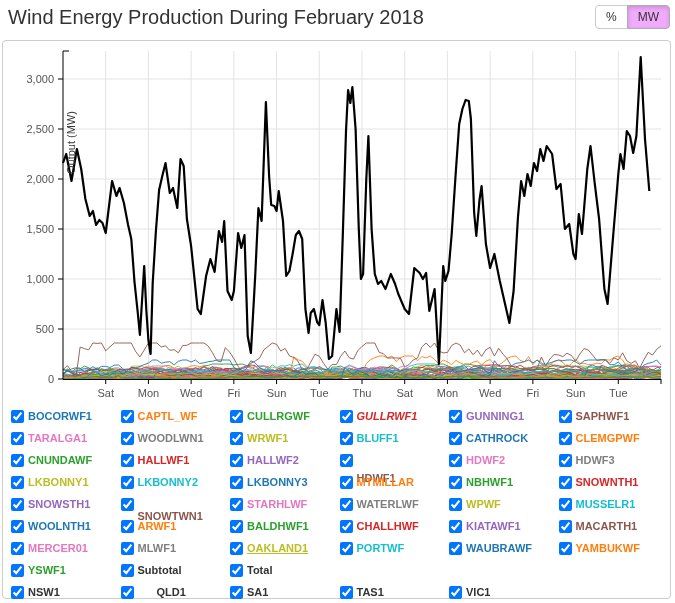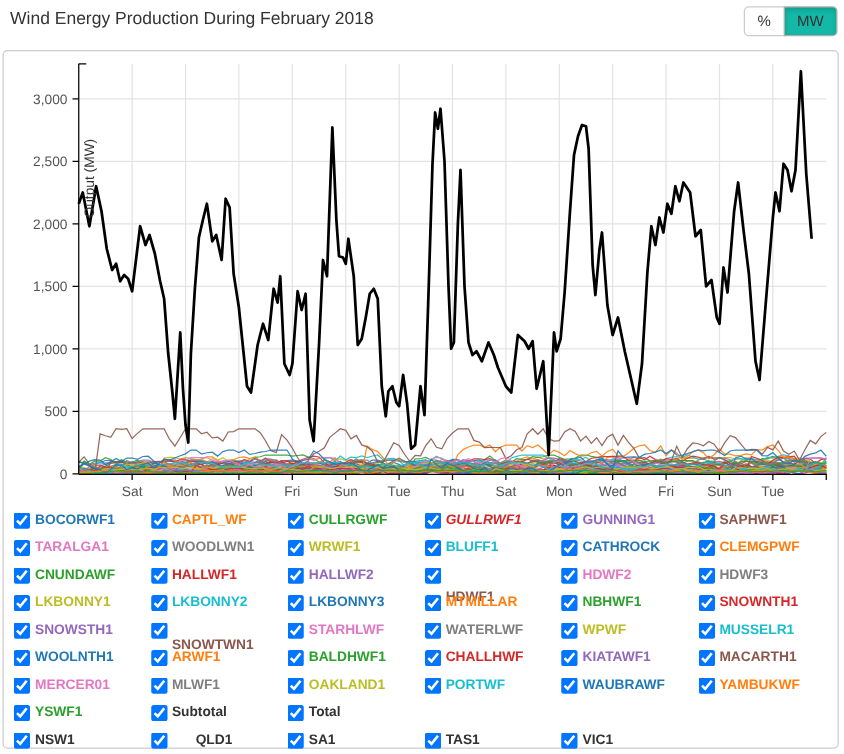--- a/index.html
+++ b/index.html
@@ -1,24 +1,24 @@
 <!DOCTYPE html>
 <html><head>
 <meta charset="utf-8">
 <style>
   html,body{margin:0;padding:0;background:#fff;}
   body{width:675px;height:603px;position:relative;overflow:hidden;
        font-family:"Liberation Sans",sans-serif;-webkit-font-smoothing:antialiased;}
-  .page-title{position:absolute;left:8px;top:6px;font-size:14px;font-weight:400;color:#333;margin:0;letter-spacing:0;}
+  .page-title{position:absolute;left:8px;top:6px;font-size:20px;font-weight:400;color:#333;margin:0;letter-spacing:0;}
   .unit-toggle{position:absolute;right:5px;top:5px;display:flex;}
   .unit-btn{font-family:"Liberation Sans",sans-serif;font-size:12px;color:#333;background:#fff;
             border:1px solid #ccc;padding:4px 10px;cursor:pointer;line-height:1.2;}
   .unit-btn.left{border-radius:4px 0 0 4px;}
   .unit-btn.right{border-radius:0 4px 4px 0;margin-left:-1px;}
-  .unit-btn.active{background:#14b8a6;border-color:#adadad;box-shadow:inset 0 2px 4px rgba(0,0,0,.15);}
+  .unit-btn.active{background:#f0abfc;border-color:#adadad;box-shadow:inset 0 2px 4px rgba(0,0,0,.15);}
   .panel{position:absolute;left:2px;top:40px;width:669px;height:559px;background:#fff;
          border:1px solid #ccc;border-radius:4px;box-sizing:border-box;}
   #chart{position:absolute;left:0;top:0;}
   #legend{position:absolute;left:6px;top:364px;width:657px;
           display:grid;grid-template-columns:repeat(6,1fr);grid-auto-rows:22px;align-items:center;}
   .legend-item{display:flex;align-items:center;font-size:11px;font-weight:bold;white-space:nowrap;cursor:pointer;}
   .legend-item input{margin:0 4px 0 2px;width:13px;height:13px;}
   .lg-spacer{visibility:hidden;}
   svg text{font-family:"Liberation Sans",sans-serif;}
 </style>
@@ -297,21 +297,21 @@
       <label class="legend-item">
         <input type="checkbox" checked="" style="">
         <span style="color: rgb(227, 119, 194);">MERCER01</span>
       </label>
       <label class="legend-item">
         <input type="checkbox" checked="" style="">
         <span style="color: rgb(127, 127, 127);">MLWF1</span>
       </label>
       <label class="legend-item">
         <input type="checkbox" checked="" style="">
-        <span style="color: rgb(188, 189, 34);">OAKLAND1</span>
+        <span style="color: rgb(188, 189, 34); text-decoration: underline;">OAKLAND1</span>
       </label>
       <label class="legend-item">
         <input type="checkbox" checked="" style="">
         <span style="color: rgb(23, 190, 207);">PORTWF</span>
       </label>
       <label class="legend-item">
         <input type="checkbox" checked="" style="">
         <span style="color: rgb(31, 119, 180);">WAUBRAWF</span>
       </label>
       <label class="legend-item">

